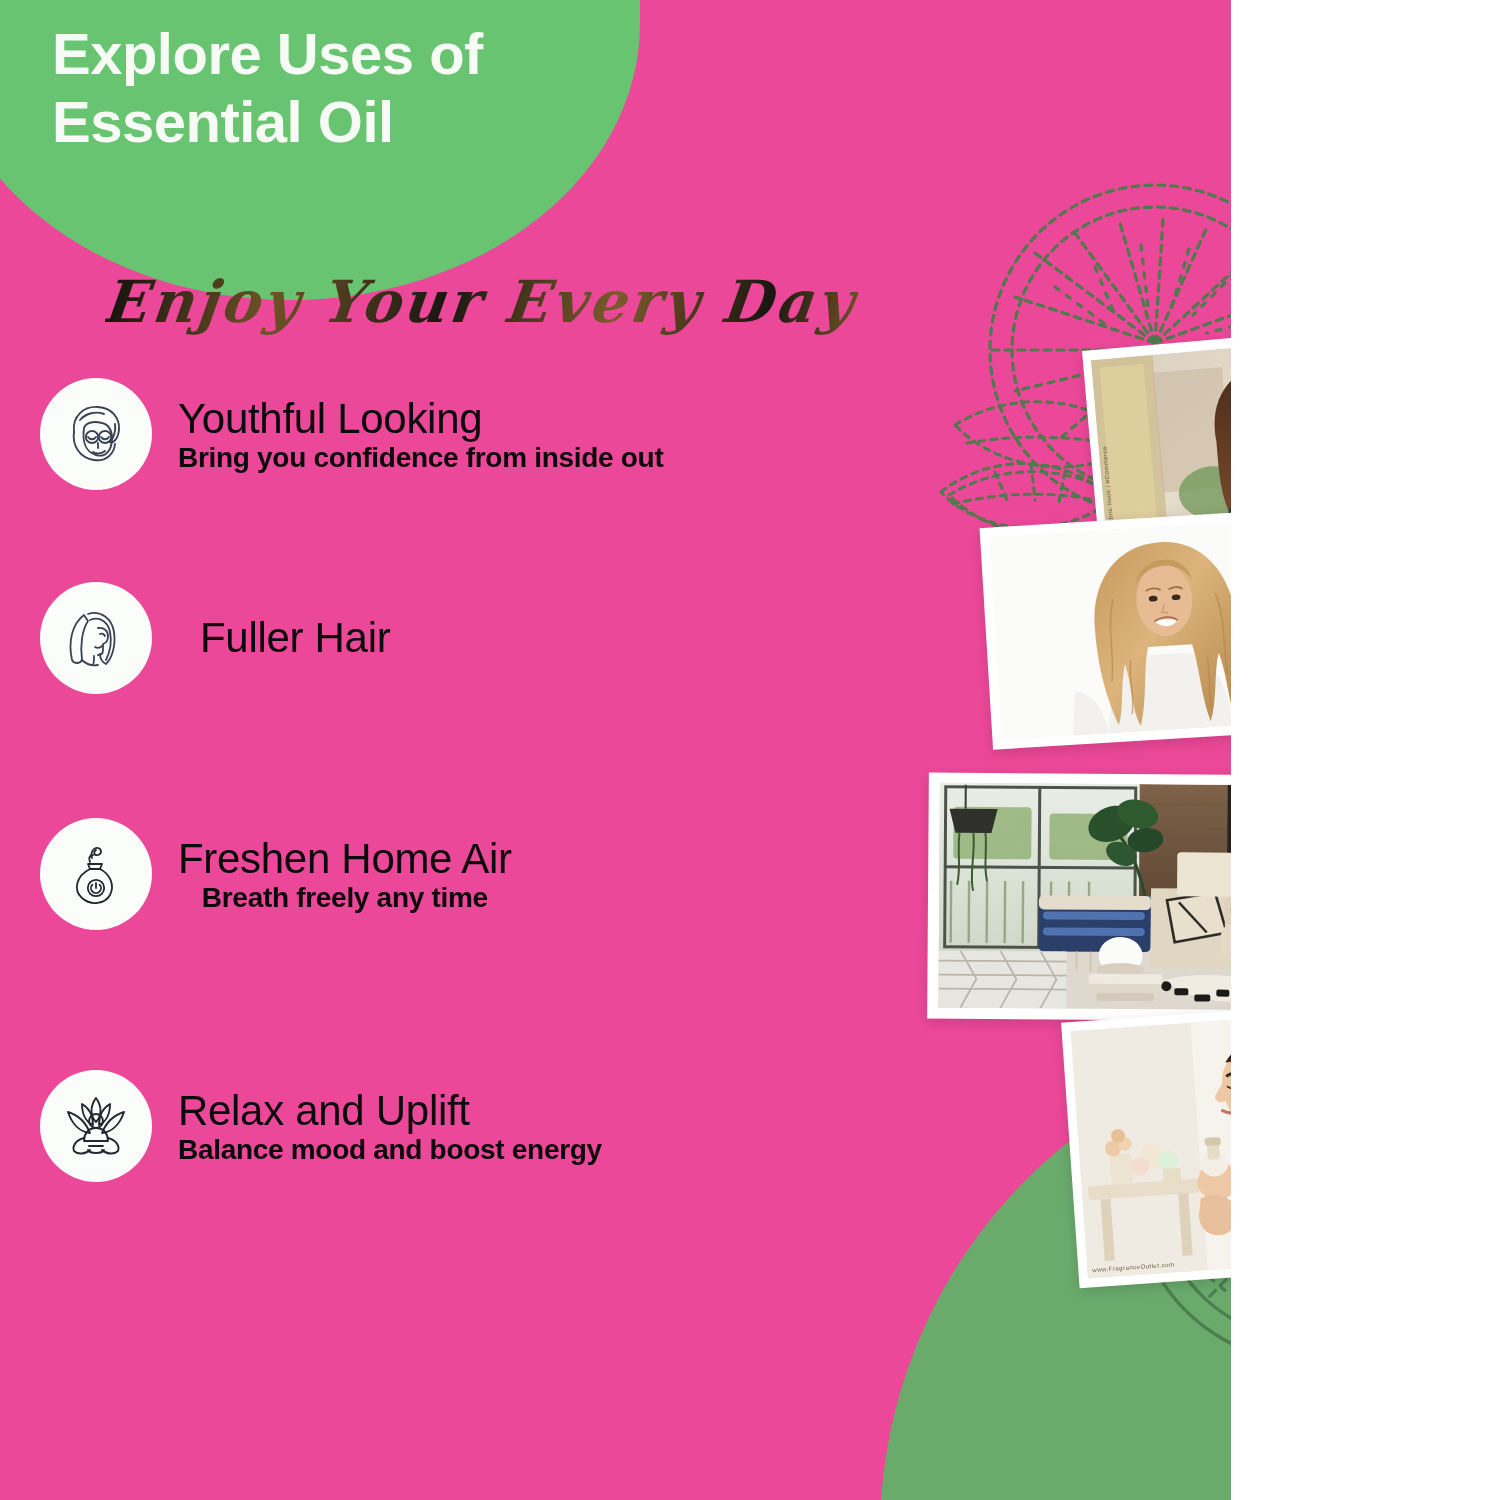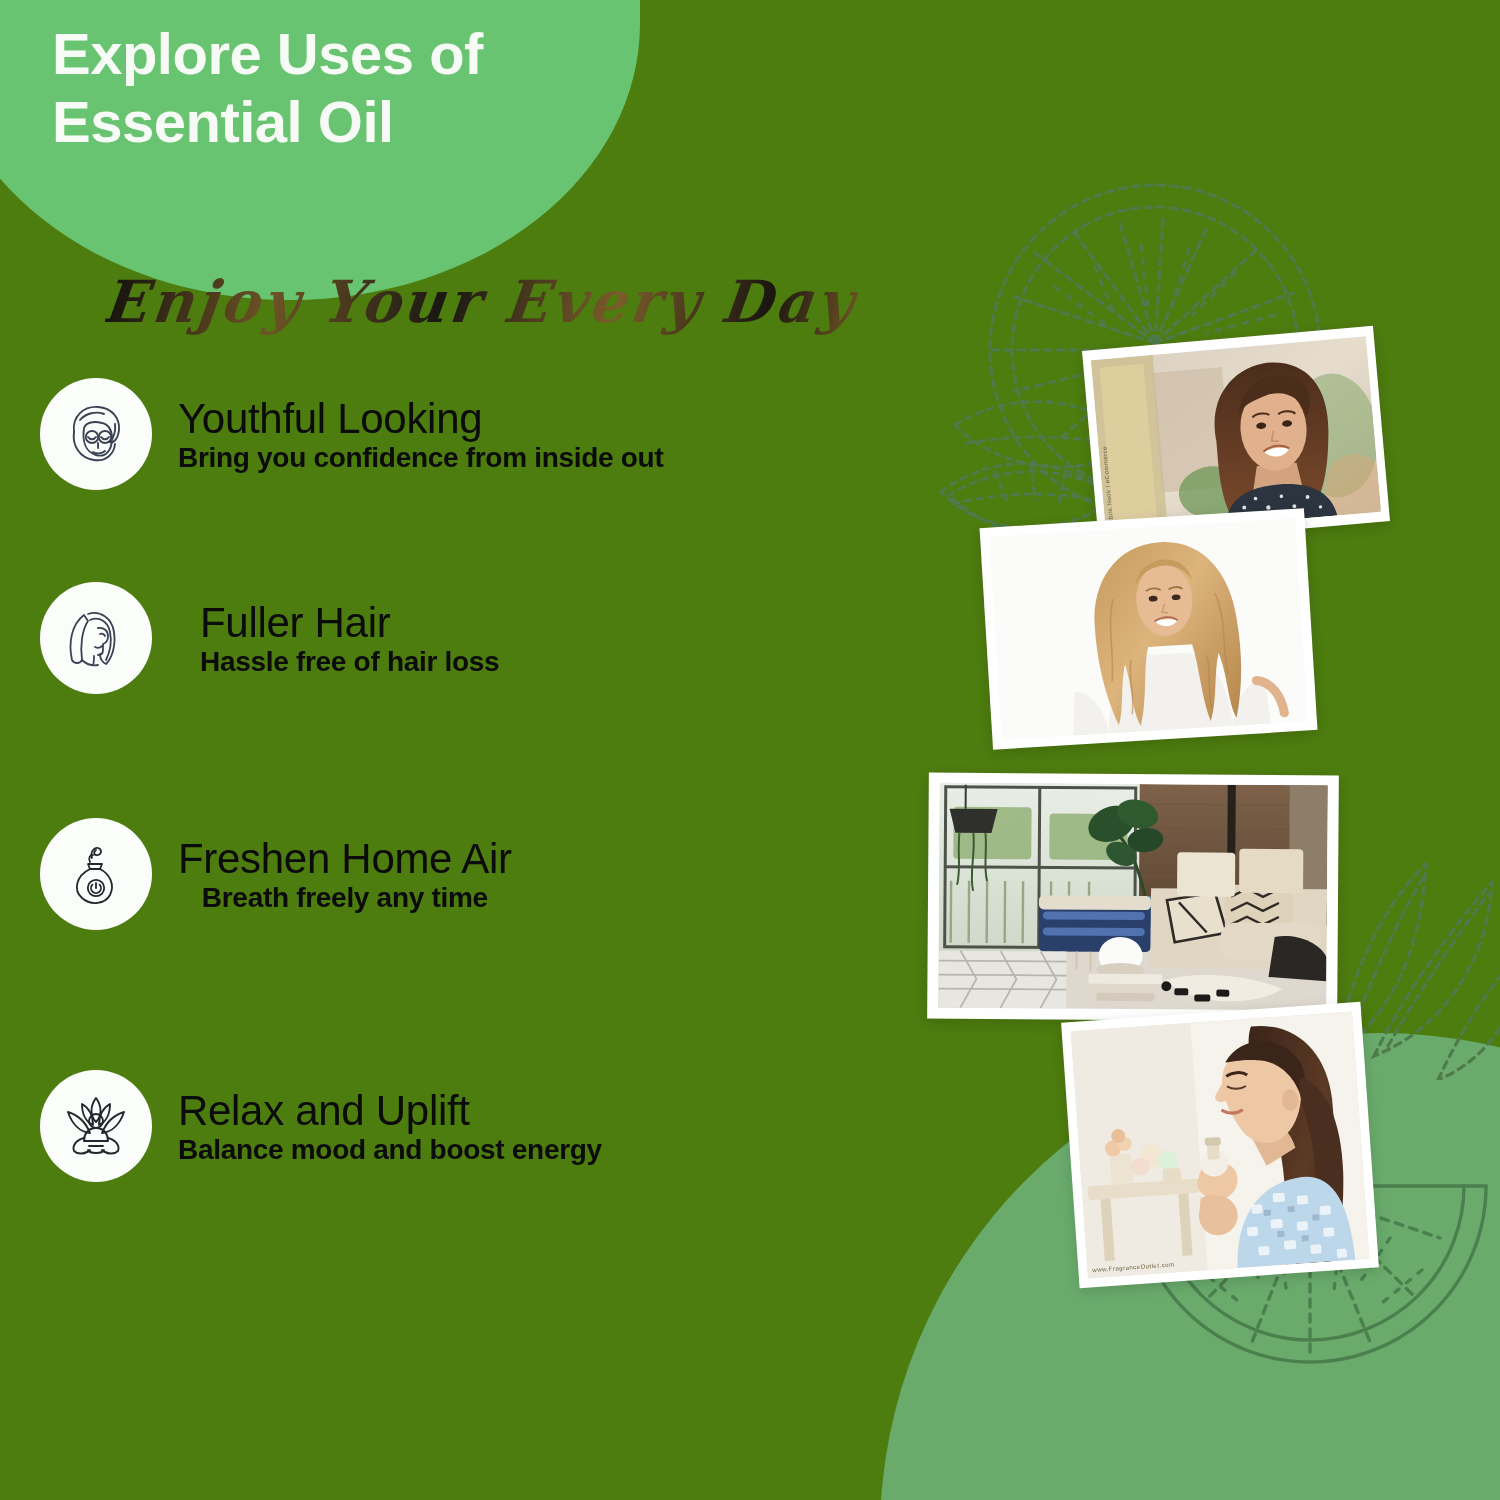--- a/index.html
+++ b/index.html
@@ -2,24 +2,24 @@
 <html><head>
 <meta charset="utf-8">
 <style>
   html, body {
     margin: 0;
     padding: 0;
     background: #ffffff;
   }
   #poster {
     position: relative;
-    width: 1500px;
+    width: 1231px;
     height: 1500px;
     overflow: hidden;
-    background: #4d7c0f;
+    background: #ec4899;
     font-family: "Liberation Sans", sans-serif;
   }
 
   
   .bottom-circle {
     position: absolute;
     left: 880px;
     top: 1033px;
     width: 1000px;
     height: 1000px;
@@ -627,21 +627,20 @@
             <path d="M38 26 C 44 25, 48 29, 48 34 C 48 38, 46 41, 43 42 L43 48 C 43 51, 41 53, 38 53"></path>
             <path d="M40 32 C 42 31, 44 32, 45 34"></path>
             <path d="M42 44 C 40 46, 37 46, 35 45"></path>
             <path d="M34 54 C 34 58, 34 61, 33 63"></path>
             <path d="M22 58 C 26 62, 32 64, 38 63"></path>
           </g>
         </svg>
       </div>
       <div class="feature-text">
         <div class="feature-title">Fuller Hair</div>
-        <div class="feature-sub">Hassle free of hair loss</div>
       </div>
     </div>
 
     <div class="feature-row r2">
       <div class="icon-circle">
         <svg width="72" height="72" viewBox="0 0 72 72">
           <g fill="none" stroke="#22262e" stroke-width="1.8" stroke-linecap="round" stroke-linejoin="round">
             <path d="M32 20 C 30 14, 34 9, 38 10 C 42 11, 42 16, 38 17 C 34 18, 33 14, 36 12"></path>
             <path d="M30 24 C 28 20, 30 17, 33 17"></path>
             <path d="M28 26 L42 26 L40 31 L30 31 Z"></path>

